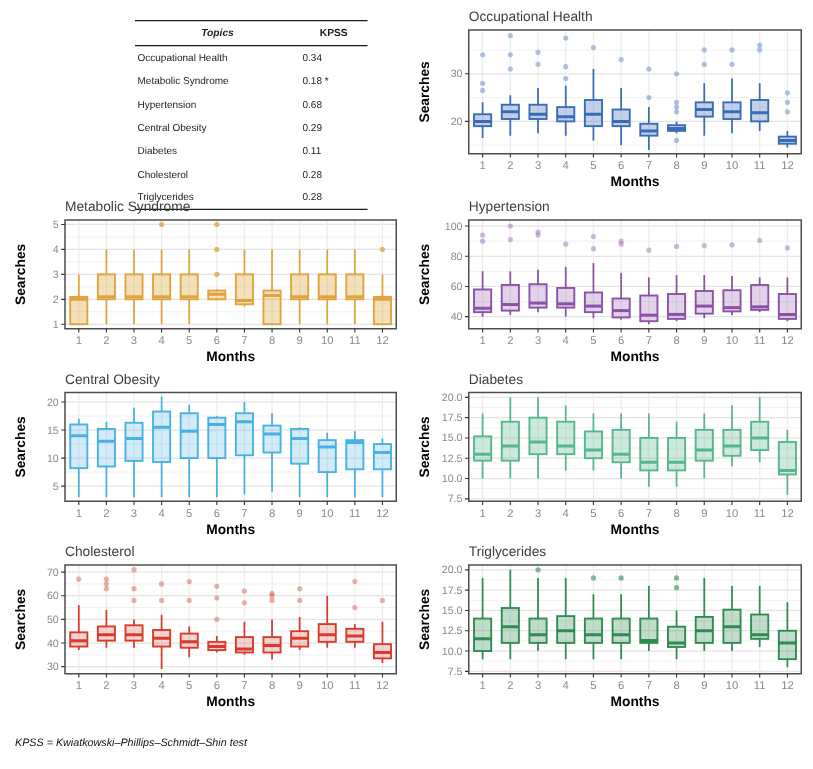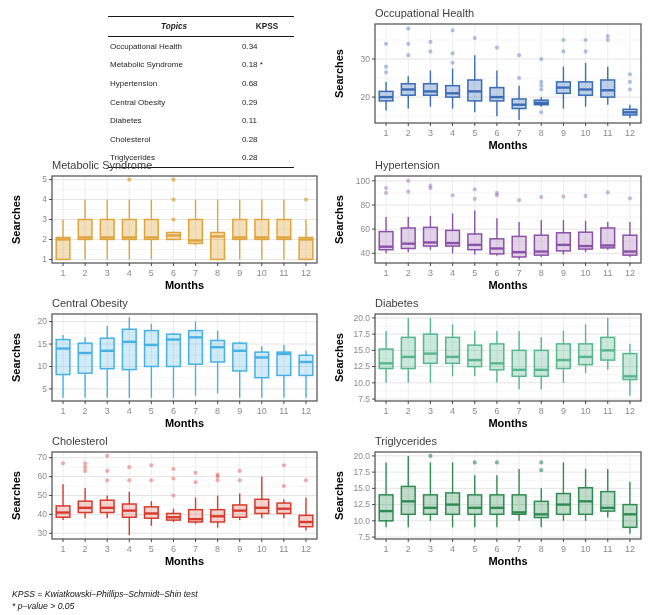--- a/index.html
+++ b/index.html
@@ -1077,16 +1077,15 @@
         <text x="274.75" y="117.5" text-anchor="middle" font-size="9" fill="#8a8a8a">11</text>
         <line x1="296.9166666666667" x2="296.9166666666667" y1="105" y2="108" stroke="#333333" stroke-width="0.9"></line>
         <text x="296.9166666666667" y="117.5" text-anchor="middle" font-size="9" fill="#8a8a8a">12</text>
         <text x="42" y="11" font-size="11" fill="#3d3d3d">Triglycerides</text>
         <text x="175" y="131" text-anchor="middle" font-size="11" fill="#000000" font-weight="bold">Months</text>
         <text x="10" y="61.5" text-anchor="middle" font-size="11" fill="#000000" font-weight="bold" transform="rotate(-90 10 61.5)">Searches</text>
       </svg></div>
 
   <div class="footnotes">
     <div>KPSS = Kwiatkowski–Phillips–Schmidt–Shin test</div>
-    <div>* p–value &gt; 0.05</div>
   </div>
 
 </div>
 
 </body></html>

